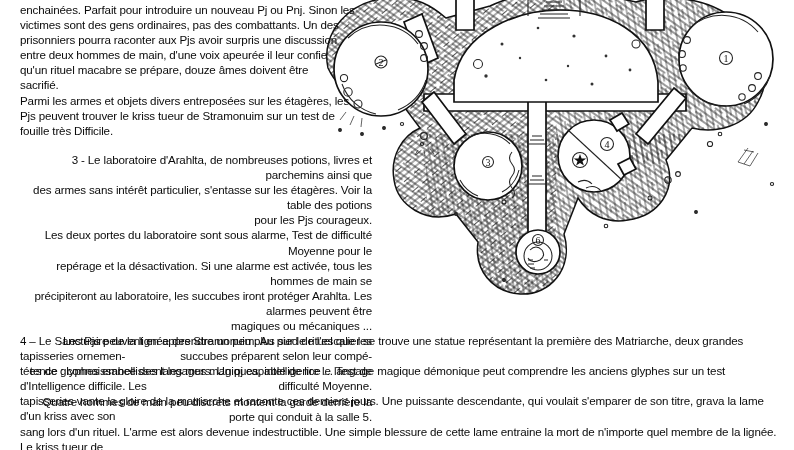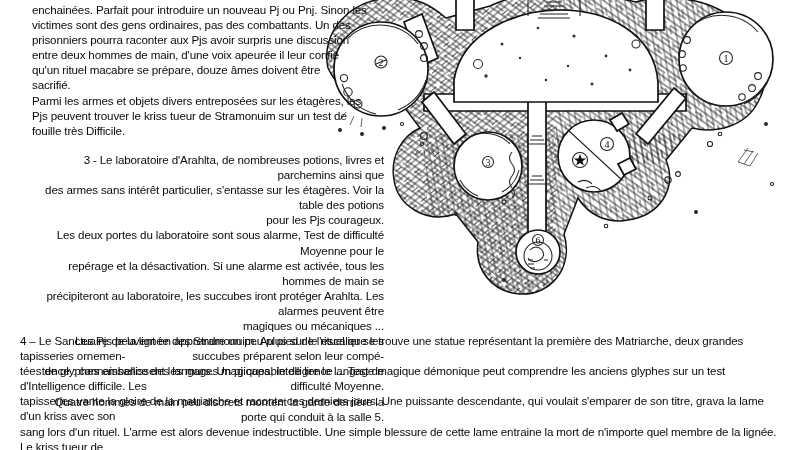--- a/index.html
+++ b/index.html
@@ -26,21 +26,21 @@
     z-index: 3;
   }
   .para {
     position: absolute;
     font-size: 11.6px;
     line-height: 15.1px;
     letter-spacing: -0.15px;
     white-space: pre-wrap;
     color: #0a0a0a;
   }
-  .col-narrow { left: 32px; width: 352px; }
+  .col-narrow { left: 20px; width: 352px; }
   .col-wide   { left: 20px; width: 760px; }
 
   #para-1 { top: 2px; }
   #para-2 { top: 152px; text-align: right; }
   #para-3 { top: 333px; }
 
   
   .map-layer {
     position: absolute;
     left: 306px;

